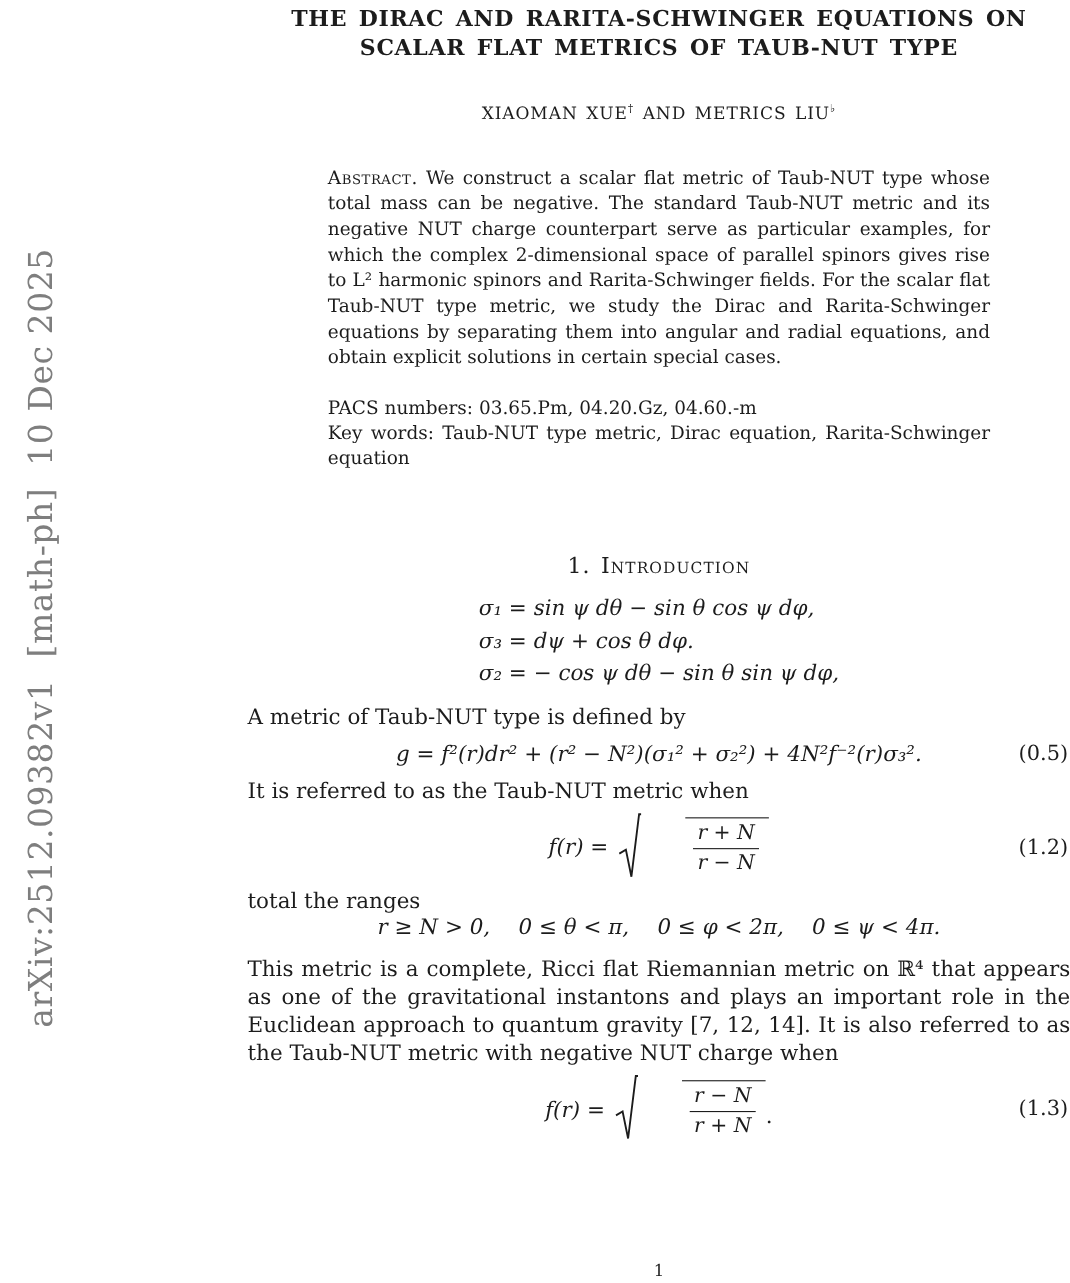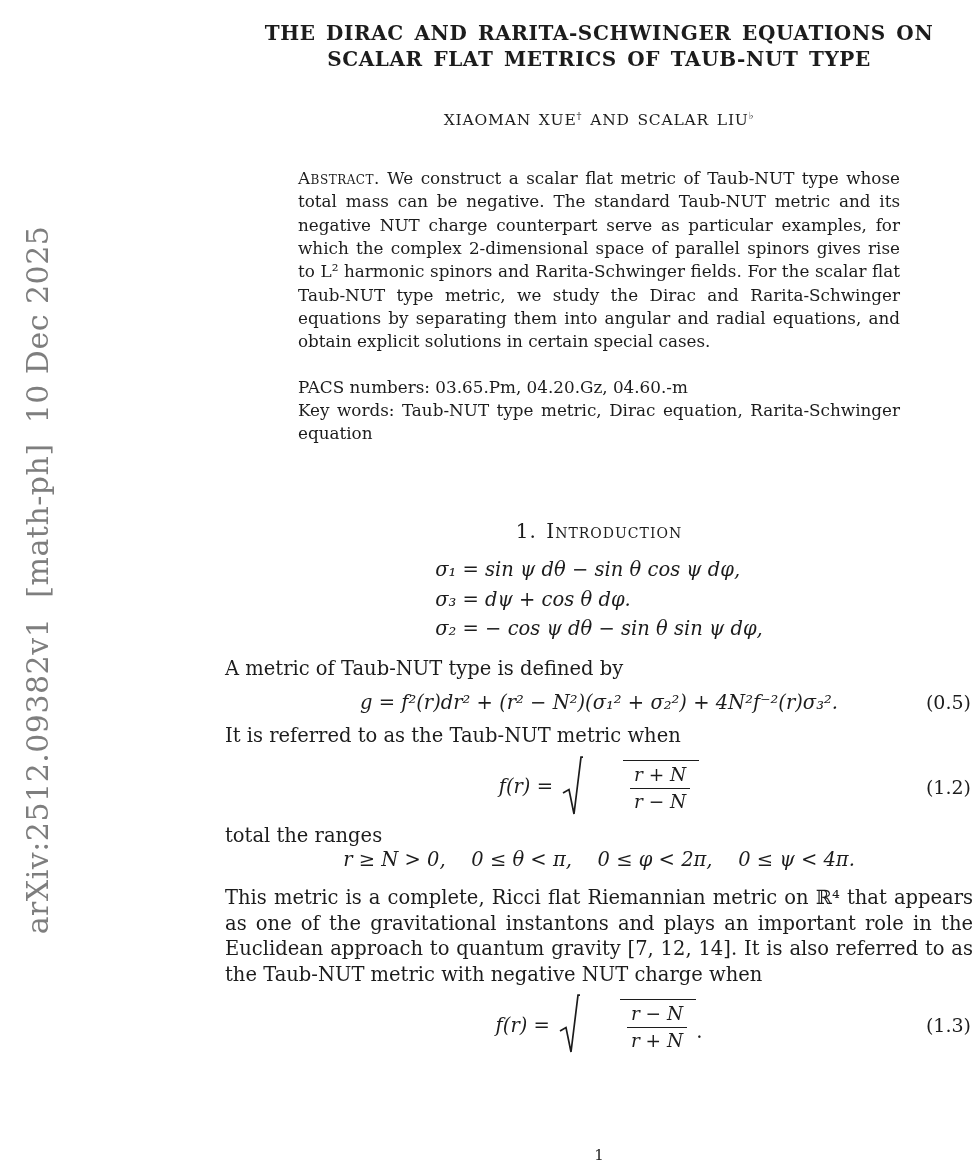--- a/index.html
+++ b/index.html
@@ -23,21 +23,21 @@
     transform: rotate(-90deg);
     color: #7e7e7e;
     font-size: 30px;
     letter-spacing: 0.5px;
     white-space: pre;
   }
 
   
   .content {
     position: absolute;
-    left: 225px; top: 16px;
+    left: 225px; top: 0;
     width: 748px;
   }
 
   .title {
     margin-top: 4px;
     text-align: center;
     font-weight: bold;
     font-size: 20px;
     line-height: 26px;
     letter-spacing: 0.6px;
@@ -156,21 +156,21 @@
 
   <div class="watermark">arXiv:2512.09382v1  [math-ph]  10 Dec 2025</div>
 
   <div class="content">
 
     <div class="title">
       <div>THE DIRAC AND RARITA-SCHWINGER EQUATIONS ON</div>
       <div>SCALAR FLAT METRICS OF TAUB-NUT TYPE</div>
     </div>
 
-    <div class="authors"><span>XIAOMAN XUE</span><sup>†</sup><span> AND </span><span>SCALAR LIU</span><sup>♭</sup></div>
+    <div class="authors"><span>XIAOMAN XUE</span><sup>†</sup><span> AND </span><span>METRICS LIU</span><sup>♭</sup></div>
 
     <div class="abstract-block">
       <p><span class="abstract-label">Abstract.</span><span> We construct a scalar flat metric of Taub-NUT type whose total mass can be negative. The standard Taub-NUT metric and its negative NUT charge counterpart serve as particular examples, for which the complex 2-dimensional space of parallel spinors gives rise to L² harmonic spinors and Rarita-Schwinger fields. For the scalar flat Taub-NUT type metric, we study the Dirac and Rarita-Schwinger equations by separating them into angular and radial equations, and obtain explicit solutions in certain special cases.</span></p>
     </div>
 
     <div class="meta-block">
       <p>PACS numbers: 03.65.Pm, 04.20.Gz, 04.60.-m</p>
       <p>Key words: Taub-NUT type metric, Dirac equation, Rarita-Schwinger equation</p>
     </div>
 

